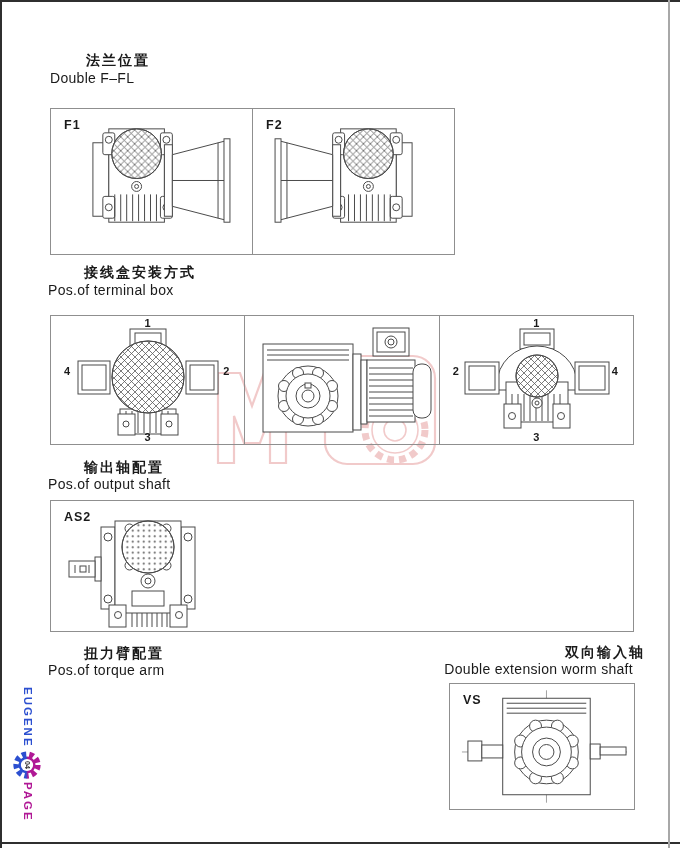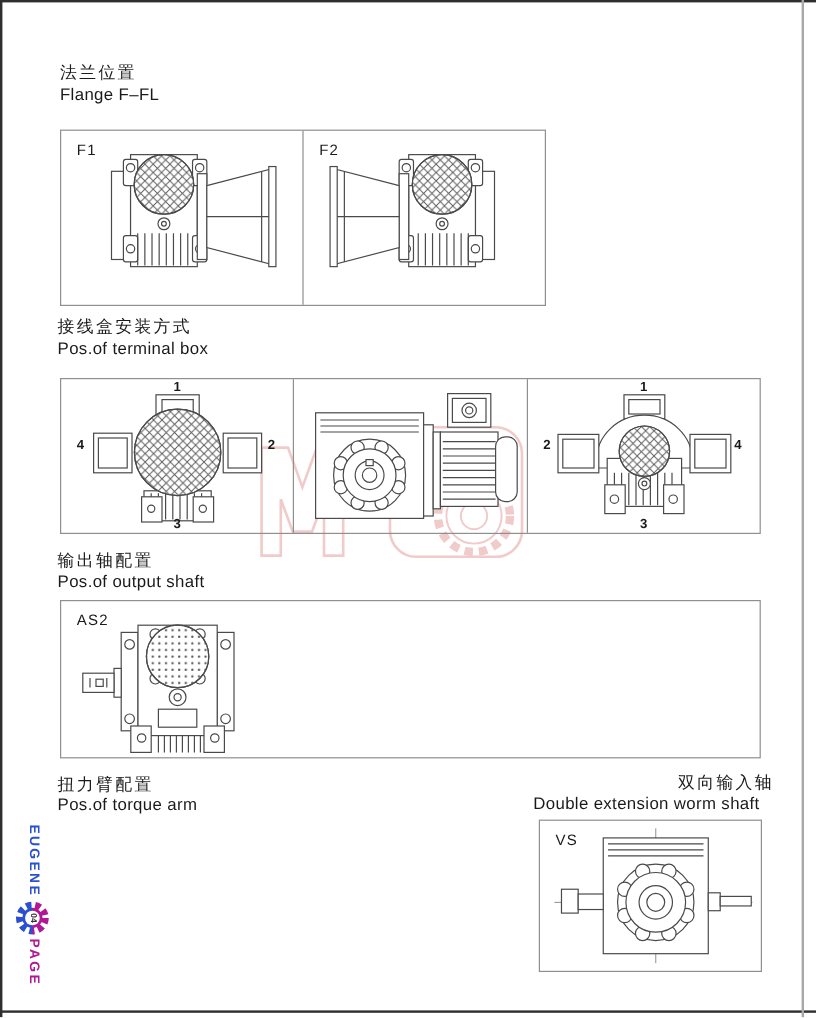--- a/index.html
+++ b/index.html
@@ -1,26 +1,26 @@
 <!DOCTYPE html>
 <html><head>
 <meta charset="utf-8">
 <style>
   html,body{margin:0;padding:0;background:#fff;}
   #page{position:relative;width:680px;height:848px;background:#ffffff;overflow:hidden;
         font-family:"Liberation Sans",sans-serif;color:#1a1a1a;}
   .edge{position:absolute;background:#2f2f2f;}
   .edge.right{background:#a8a8a8;}
-  .sec-title-zh{position:absolute;font-size:14px;font-weight:400;letter-spacing:2px;white-space:nowrap;}
+  .sec-title-zh{position:absolute;font-size:14px;font-weight:700;letter-spacing:2px;white-space:nowrap;margin-left:36px;}
   .sec-title-en{position:absolute;font-size:14px;font-weight:400;letter-spacing:0.3px;white-space:nowrap;}
   .rt{text-align:right;}
   .tbl{position:absolute;border:1.5px solid #8f8f8f;display:flex;background:transparent;z-index:2;}
   .cell{position:relative;flex:1 1 0;}
   .cell + .cell{border-left:1.5px solid #8f8f8f;}
-  .panel-label{position:absolute;left:13px;top:9px;font-size:12.5px;font-weight:400;letter-spacing:1px;}
+  .panel-label{position:absolute;left:13px;top:9px;font-size:12.5px;font-weight:700;letter-spacing:1px;}
   .num{position:absolute;font-size:11px;font-weight:700;}
   .num.n-top{left:50%;transform:translateX(-50%);top:1px;}
   .num.n-bottom{left:50%;transform:translateX(-50%);bottom:1px;}
   .num.n-left{left:13px;top:49px;}
   .num.n-right{right:15px;top:49px;}
   .draw{position:absolute;left:0;top:0;}
   #watermark{position:absolute;left:210px;top:328px;z-index:1;opacity:0.6;}
   #logo{position:absolute;left:11px;top:687px;width:32px;display:flex;flex-direction:column;
         align-items:center;z-index:3;}
   #logo .word{writing-mode:vertical-rl;font-size:11.5px;font-weight:700;letter-spacing:2px;line-height:1;}
@@ -224,21 +224,21 @@
       <path d="M8 135 L8 45 L30 45 L42 78 L54 45 L76 45 L76 135 L60 135 L60 88 L50 115 L34 115 L24 88 L24 135 Z"></path>
       <rect x="115" y="28" width="110" height="108" rx="22"></rect>
       <circle cx="152" cy="72" r="17"></circle>
       <circle cx="185" cy="102" r="30" stroke-width="7" stroke-dasharray="7 5"></circle>
       <circle cx="185" cy="102" r="23" stroke-width="1.6"></circle>
       <circle cx="185" cy="102" r="11" stroke-width="1.6"></circle>
     </svg>
   </div>
 
   <div class="sec-title-zh" style="left:50px;top:52px">法兰位置</div>
-  <div class="sec-title-en" style="left:50px;top:70px">Flange F–FL</div>
+  <div class="sec-title-en" style="left:50px;top:70px">Double F–FL</div>
 
   <div class="tbl" style="left:50px;top:108px;width:403px;height:145px">
     <div class="cell">
       <span class="panel-label">F1</span>
       <svg class="draw" width="201" height="142" viewBox="0 0 202 143">
         <use href="#g-fside"></use>
       </svg>
     </div>
     <div class="cell">
       <span class="panel-label">F2</span>

